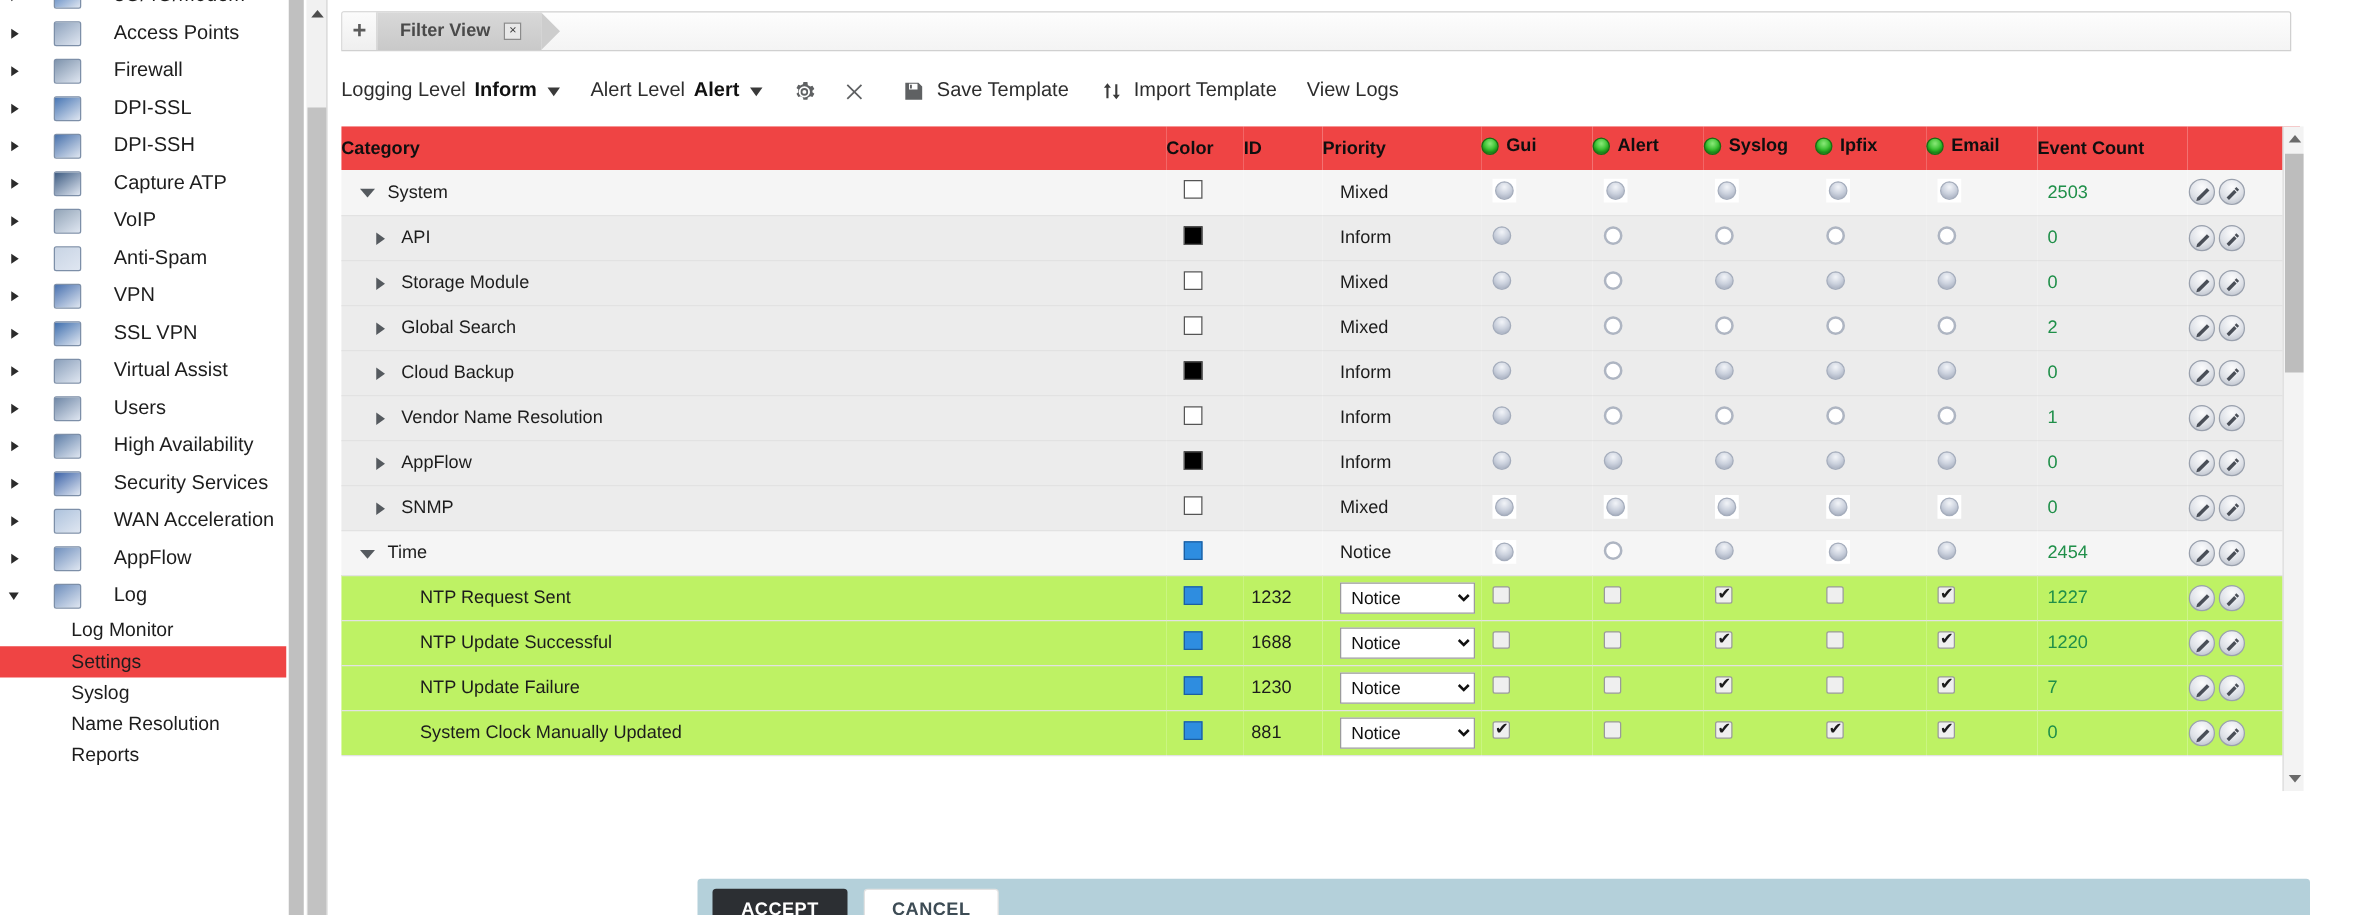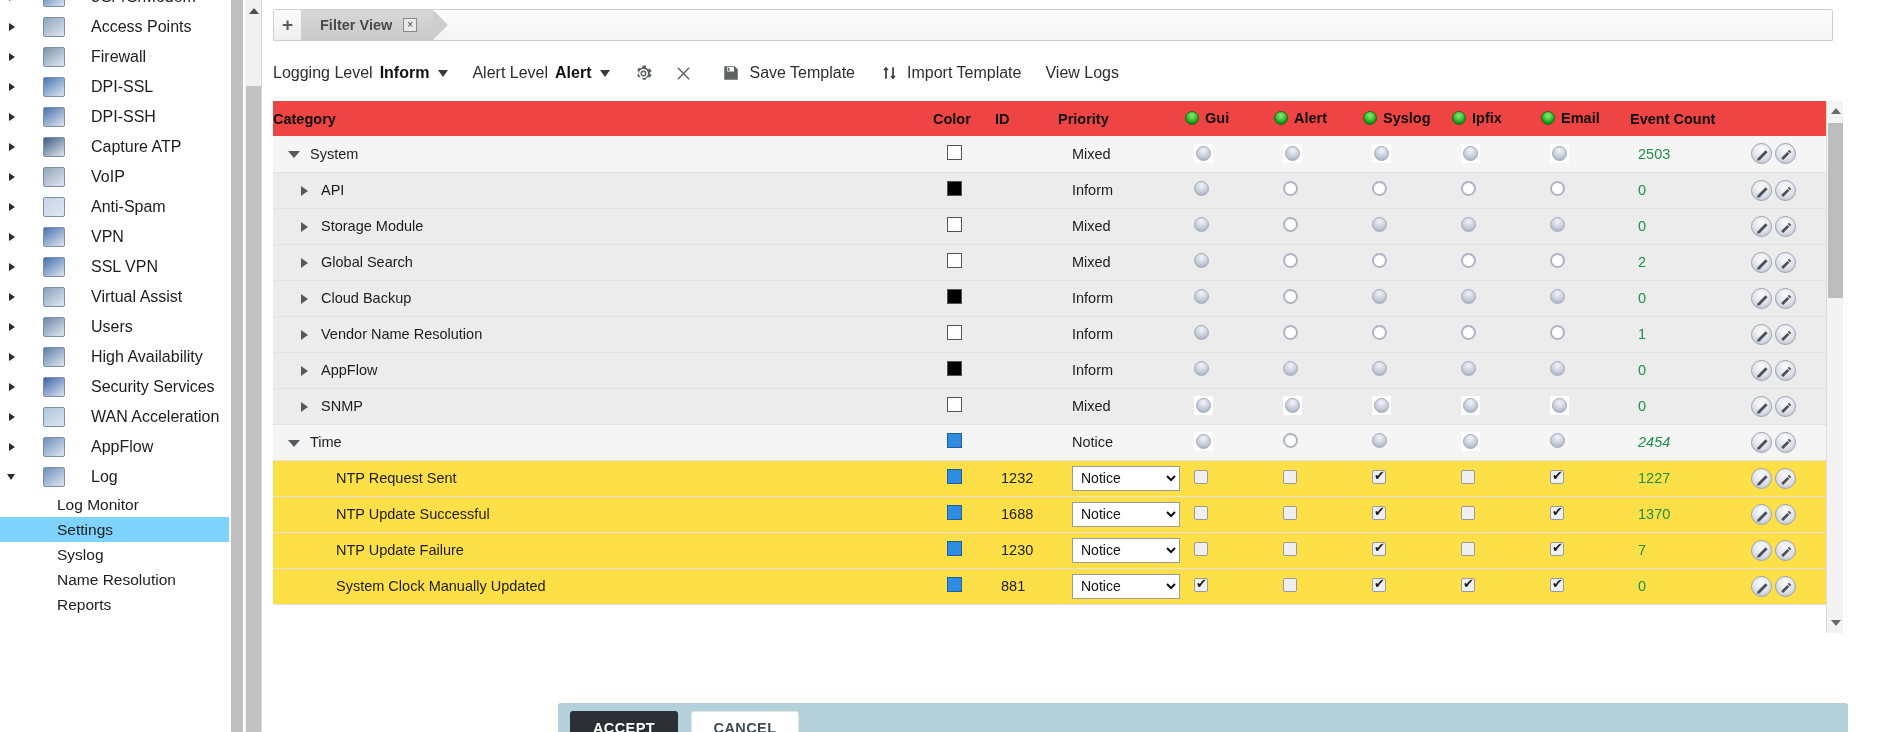--- a/index.html
+++ b/index.html
@@ -60,21 +60,21 @@
     border-radius: 2px;
   }
   .nav-label { font-size: 16px; line-height: 18px; }
   .sub-item {
     height: 25px;
     display: flex; align-items: center;
     padding-left: 57px;
     font-size: 15.5px;
     color: #1d1d1d;
   }
-  .sub-item.selected { background: #7dd3fc; }
+  .sub-item.selected { background: #ef4444; }
 
   
   #sidebar-scroll {
     position: absolute; right: 0; top: 0;
     width: 16px; height: 732px;
     background: #ffffff;
   }
   #sidebar-scroll .track { position:absolute; left:2px; top:0; width:12px; height:732px; background:#ffffff; }
   #sidebar-scroll .thumb {
     position: absolute; left: 2px; top: 0px;
@@ -192,21 +192,21 @@
     white-space: nowrap;
   }
   table.grid td {
     height: 36px;
     font-size: 14.5px; color: #1c1c1c;
     border-bottom: 1px solid #e2e2e2;
     white-space: nowrap;
   }
   tr.r-light td { background: #f5f5f5; }
   tr.r-mid td   { background: #ececec; }
-  tr.r-dark td  { background: #fde047; }
+  tr.r-dark td  { background: #bef264; }
 
   .c-cat   { width: 660px; padding-left: 14px; }
   .c-color { width: 62px;  text-align: left; }
   .c-id    { width: 63px;  }
   .c-pri   { width: 127px; }
   .c-gui, .c-alert, .c-syslog, .c-ipfix, .c-email { width: 89px; text-align: left; }
   .c-count { width: 120px; }
   .c-act   { width: 90px; }
 
   th.c-cat { padding-left: 43px; }
@@ -754,21 +754,21 @@
                   </div>
                 </td>
                 <td class="c-color" style="padding-left: 14px;"><span class="swatch" style="background: rgb(46, 141, 224); border-color: rgb(29, 95, 160);"></span></td>
                 <td class="c-id" style="padding-left: 6px;"></td>
                 <td class="c-pri" style="padding-left: 14px;"><span>Notice</span></td>
                 <td class="c-gui" style="padding-left: 9px;"><span class="ballbox"><span class="ball"></span></span></td>
                 <td class="c-alert" style="padding-left: 9px;"><span class="ball hollow"></span></td>
                 <td class="c-syslog" style="padding-left: 9px;"><span class="ball"></span></td>
                 <td class="c-ipfix" style="padding-left: 9px;"><span class="ballbox"><span class="ball"></span></span></td>
                 <td class="c-email" style="padding-left: 9px;"><span class="ball"></span></td>
-                <td class="c-count" style="padding-left: 8px; font-style: italic;"><span class="count">2454</span></td>
+                <td class="c-count" style="padding-left: 8px;"><span class="count">2454</span></td>
                 <td class="c-act"><span class="actbtn"><svg width="21" height="21" viewBox="0 0 24 24">
                       <path fill="#4a4f58" d="M6.5 16.2l9-9 2.3 2.3-9 9-3 .7z"></path>
                     </svg></span><span class="actbtn"><svg width="21" height="21" viewBox="0 0 24 24">
                       <path fill="#4a4f58" d="M6 16l7-7 2.2 2.2-7 7zM15 6.5l2.5 2.5-1.6 1.6-2.5-2.5z"></path>
                     </svg></span></td>
               </tr>
               <tr class="r-dark">
                 <td class="c-cat">
                   <div class="cat-cell lvl2">
                     <span class="tri"></span>
@@ -798,21 +798,21 @@
                   </div>
                 </td>
                 <td class="c-color" style="padding-left: 14px;"><span class="swatch" style="background: rgb(46, 141, 224); border-color: rgb(29, 95, 160);"></span></td>
                 <td class="c-id" style="padding-left: 6px;">1688</td>
                 <td class="c-pri" style="padding-left: 14px;"><select class="pri-select"><option>Emergency</option><option>Alert</option><option>Critical</option><option>Error</option><option>Warning</option><option selected="">Notice</option><option>Inform</option><option>Debug</option></select></td>
                 <td class="c-gui" style="padding-left: 9px;"><span class="chk"></span></td>
                 <td class="c-alert" style="padding-left: 9px;"><span class="chk"></span></td>
                 <td class="c-syslog" style="padding-left: 9px;"><span class="chk on"></span></td>
                 <td class="c-ipfix" style="padding-left: 9px;"><span class="chk"></span></td>
                 <td class="c-email" style="padding-left: 9px;"><span class="chk on"></span></td>
-                <td class="c-count" style="padding-left: 8px;"><span class="count">1370</span></td>
+                <td class="c-count" style="padding-left: 8px;"><span class="count">1220</span></td>
                 <td class="c-act"><span class="actbtn"><svg width="21" height="21" viewBox="0 0 24 24">
                       <path fill="#4a4f58" d="M6.5 16.2l9-9 2.3 2.3-9 9-3 .7z"></path>
                     </svg></span><span class="actbtn"><svg width="21" height="21" viewBox="0 0 24 24">
                       <path fill="#4a4f58" d="M6 16l7-7 2.2 2.2-7 7zM15 6.5l2.5 2.5-1.6 1.6-2.5-2.5z"></path>
                     </svg></span></td>
               </tr>
               <tr class="r-dark">
                 <td class="c-cat">
                   <div class="cat-cell lvl2">
                     <span class="tri"></span>

